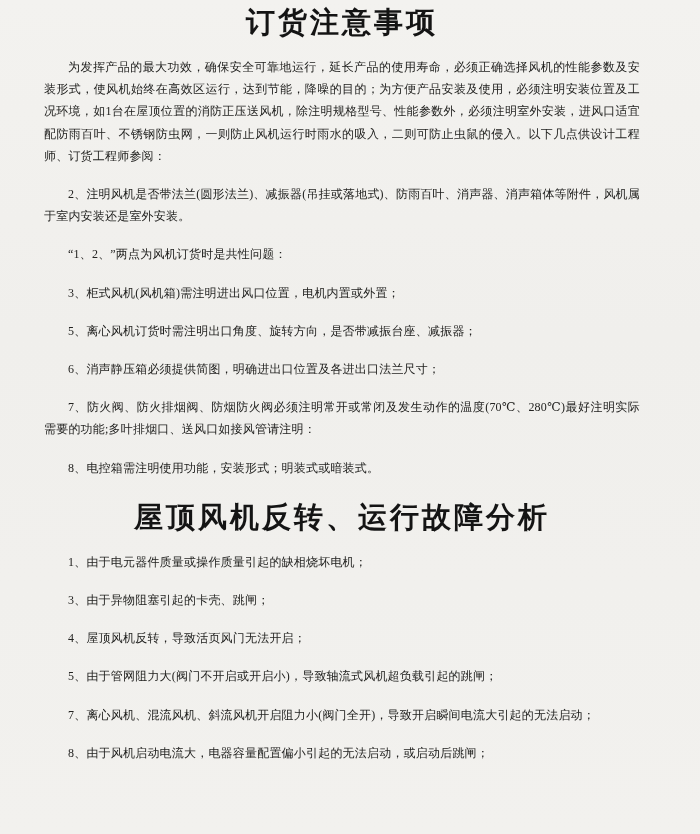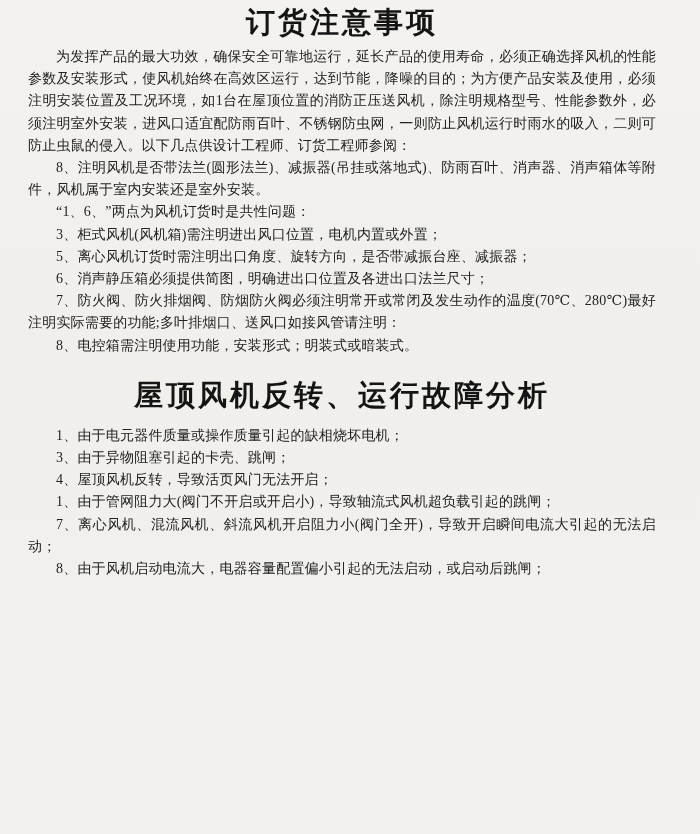--- a/index.html
+++ b/index.html
@@ -30,47 +30,47 @@
     padding: 0;
     line-height: 36px;
   }
   .doc-title.first {
     margin: 0 0 6px 0;
   }
   .doc-title.second {
     margin: 20px 0 12px 0;
   }
   .para {
-    margin: 0;
-    font-size: 14px;
+    margin: 16px;
+    font-size: 12px;
     line-height: 22.2px;
     text-align: justify;
     text-indent: 2em;
     color: #222220;
     letter-spacing: 0.2px;
   }
 </style>
 </head>
 <body>
 
 <div class="page">
 
   <h1 class="doc-title first">订货注意事项</h1>
 
   <p class="para">为发挥产品的最大功效，确保安全可靠地运行，延长产品的使用寿命，必须正确选择风机的性能参数及安装形式，使风机始终在高效区运行，达到节能，降噪的目的；为方便产品安装及使用，必须注明安装位置及工况环境，如1台在屋顶位置的消防正压送风机，除注明规格型号、性能参数外，必须注明室外安装，进风口适宜配防雨百叶、不锈钢防虫网，一则防止风机运行时雨水的吸入，二则可防止虫鼠的侵入。以下几点供设计工程师、订货工程师参阅：</p>
-  <p class="para">8、注明风机是否带法兰(圆形法兰)、减振器(吊挂或落地式)、防雨百叶、消声器、消声箱体等附件，风机属于室内安装还是室外安装。</p>
-  <p class="para">“1、6、”两点为风机订货时是共性问题：</p>
+  <p class="para">2、注明风机是否带法兰(圆形法兰)、减振器(吊挂或落地式)、防雨百叶、消声器、消声箱体等附件，风机属于室内安装还是室外安装。</p>
+  <p class="para">“1、2、”两点为风机订货时是共性问题：</p>
   <p class="para">3、柜式风机(风机箱)需注明进出风口位置，电机内置或外置；</p>
   <p class="para">5、离心风机订货时需注明出口角度、旋转方向，是否带减振台座、减振器；</p>
   <p class="para">6、消声静压箱必须提供简图，明确进出口位置及各进出口法兰尺寸；</p>
   <p class="para">7、防火阀、防火排烟阀、防烟防火阀必须注明常开或常闭及发生动作的温度(70℃、280℃)最好注明实际需要的功能;多叶排烟口、送风口如接风管请注明：</p>
   <p class="para">8、电控箱需注明使用功能，安装形式；明装式或暗装式。</p>
 
   <h1 class="doc-title second">屋顶风机反转、运行故障分析</h1>
 
   <p class="para">1、由于电元器件质量或操作质量引起的缺相烧坏电机；</p>
   <p class="para">3、由于异物阻塞引起的卡壳、跳闸；</p>
   <p class="para">4、屋顶风机反转，导致活页风门无法开启；</p>
-  <p class="para">1、由于管网阻力大(阀门不开启或开启小)，导致轴流式风机超负载引起的跳闸；</p>
+  <p class="para">5、由于管网阻力大(阀门不开启或开启小)，导致轴流式风机超负载引起的跳闸；</p>
   <p class="para">7、离心风机、混流风机、斜流风机开启阻力小(阀门全开)，导致开启瞬间电流大引起的无法启动；</p>
   <p class="para">8、由于风机启动电流大，电器容量配置偏小引起的无法启动，或启动后跳闸；</p>
 
 </div>
 
 </body></html>

